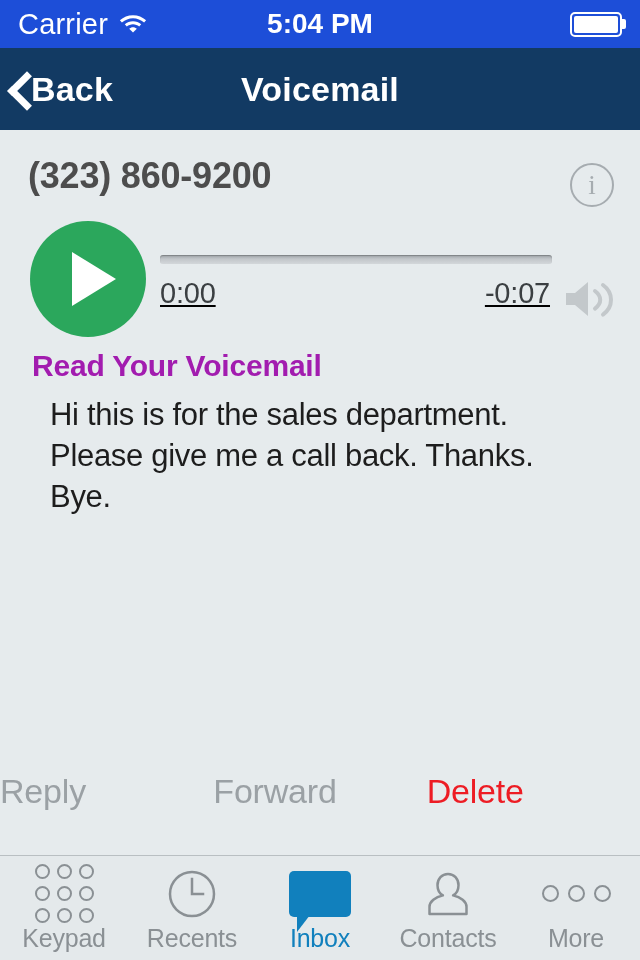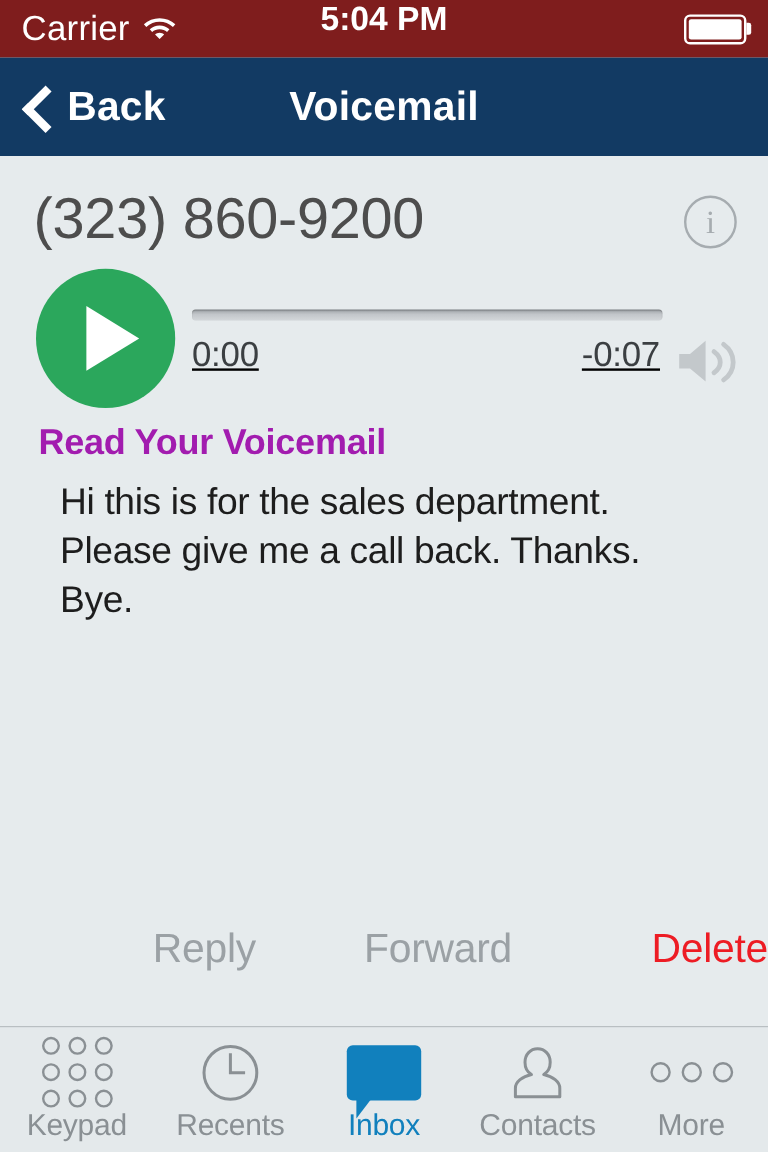--- a/index.html
+++ b/index.html
@@ -12,23 +12,23 @@
   #app {
     position:relative;
     width:640px; height:960px;
     display:flex; flex-direction:column;
     background:#e6ebed;
   }
 
   
   .statusbar {
     height:48px;
-    background:#7f1d1d;
+    background:#1d4ed8;
     color:#ffffff;
-    display:flex; 
+    display:flex; align-items:center;
     padding:0 18px;
     flex:none;
     position:relative;
   }
   .sb-left { display:flex; align-items:center; gap:10px; }
   .sb-carrier { font-size:29px; letter-spacing:0.2px; }
   .wifi-icon { display:block; }
   .sb-time {
     position:absolute; left:0; right:0;
     text-align:center;
@@ -58,22 +58,22 @@
 
   
   .navbar {
     height:82px;
     background:#123a63;
     display:flex; align-items:center;
     position:relative;
     flex:none;
   }
   .back-btn {
-    display:flex; align-items:center; gap:14px;
-    padding-left:20px;
+    display:flex; align-items:center; 
+    padding-left:9px;
     cursor:pointer;
     z-index:2;
   }
   .chevron-left {
     width:22px; height:38px;
     position:relative;
   }
   .chevron-left::before {
     content:"";
     position:absolute;
@@ -106,22 +106,22 @@
     background:#e6ebed;
     display:flex; flex-direction:column;
   }
 
   .header-row {
     display:flex; align-items:flex-start;
     padding:26px 26px 0 28px;
   }
   .header-texts { flex:1; }
   .caller-number {
-    font-size:48px;
-    font-weight:normal;
+    font-size:36px;
+    font-weight:bold;
     color:#4d4d4d;
     letter-spacing:-0.2px;
     line-height:1.12;
   }
   .voicemail-date {
     font-size:29px;
     color:#7b7f82;
     margin-top:5px;
     letter-spacing:-0.1px;
   }
@@ -212,21 +212,21 @@
 
   
   .action-row {
     margin-top:auto;
     display:flex;
     align-items:center;
     padding:0 0 44px 0;
   }
   .action-btn {
     flex:1;
-    text-align:right;
+    text-align:left;
     font-size:34px;
     cursor:pointer;
     letter-spacing:-0.2px;
   }
   .action-disabled { color:#9ba1a5; }
   .action-delete { color:#ed1c24; }
 
   
   .tabbar {
     height:105px;

